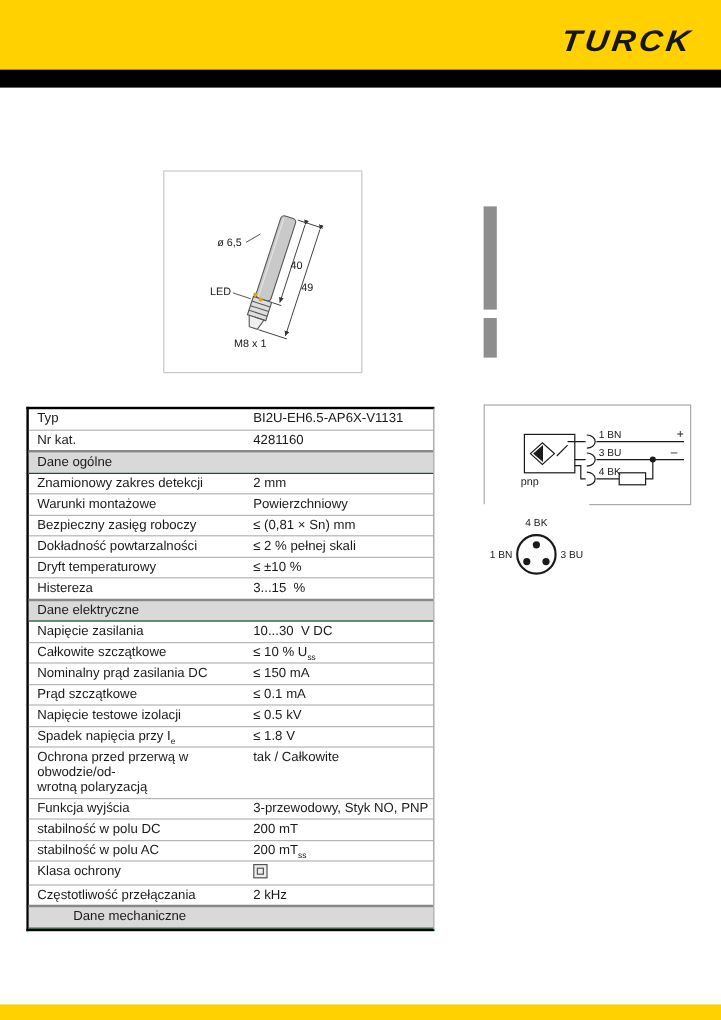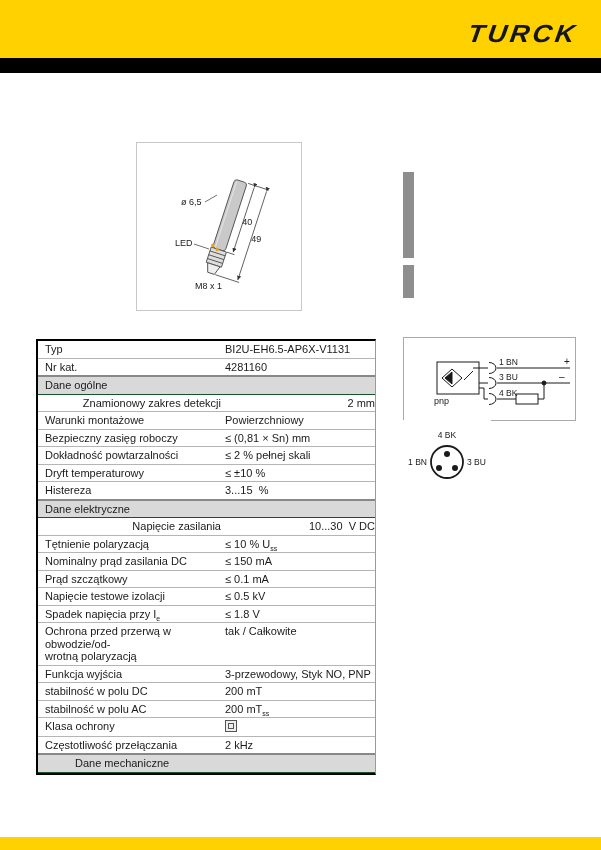--- a/index.html
+++ b/index.html
@@ -21,29 +21,29 @@
     position:absolute;left:136px;top:142px;width:164px;height:167px;
     background:#fff;border:1px solid #c8c8c8;
   }
   .product-figure svg{display:block;}
   
   .ph-bar{position:absolute;left:403px;width:11px;background:#8e8e8e;}
   .ph-bar.b1{top:172px;height:86px;}
   .ph-bar.b2{top:265px;height:33px;}
   
   .spec-table{
-    position:absolute;left:36px;top:339px;width:337px;
+    position:absolute;left:22px;top:339px;width:337px;
     border-top:2px solid #000;border-bottom:2px solid #000;
     border-left:2px solid #000;border-right:1px solid #9a9a9a;
     font-size:11px;line-height:12.5px;
   }
   .trow{display:flex;border-top:1px solid #b5b5b5;padding:2px 0;}
   .trow:first-child{border-top:none;}
   .tsection{background:#d9d9d9;border-top:2px solid #888;border-bottom:1px solid #14532d;}
-  .tsection + .trow{border-top:none;text-align:right;}
+  .tsection + .trow{border-top:none;}
   .tlabel{width:176px;padding-left:7px;flex:none;}
   .tvalue{flex:1;padding-left:4px;white-space:pre-wrap;}
   sub{font-size:7px;line-height:0;}
   .pc2{position:relative;display:inline-block;width:10px;height:10px;border:1px solid #555;vertical-align:-1px;background:#eee;}
   .pc2::after{content:"";position:absolute;left:2px;top:2px;width:4px;height:4px;border:1px solid #555;}
   
   .wiring-figure{
     position:absolute;left:403px;top:337px;width:171px;height:82px;
     background:#fff;border:1px solid #aaa;
   }
@@ -139,29 +139,29 @@
       <div class="tvalue"><span>3...15  %</span></div>
     </div>
     <div class="trow tsection">
       <div class="tlabel" style="width: auto;">Dane elektryczne</div>
     </div>
     <div class="trow">
       <div class="tlabel"><span>Napięcie zasilania</span></div>
       <div class="tvalue"><span>10...30  V DC</span></div>
     </div>
     <div class="trow">
-      <div class="tlabel"><span>Tętnienie polaryzacją</span></div>
+      <div class="tlabel"><span>Całkowite szczątkowe</span></div>
       <div class="tvalue"><span>≤ 10 % U</span><sub>ss</sub></div>
     </div>
     <div class="trow">
       <div class="tlabel"><span>Nominalny prąd zasilania DC</span></div>
       <div class="tvalue"><span>≤ 150 mA</span></div>
     </div>
     <div class="trow">
-      <div class="tlabel"><span>Prąd szczątkowy</span></div>
+      <div class="tlabel"><span>Prąd szczątkowe</span></div>
       <div class="tvalue"><span>≤ 0.1 mA</span></div>
     </div>
     <div class="trow">
       <div class="tlabel"><span>Napięcie testowe izolacji</span></div>
       <div class="tvalue"><span>≤ 0.5 kV</span></div>
     </div>
     <div class="trow">
       <div class="tlabel"><span>Spadek napięcia przy I</span><sub>e</sub></div>
       <div class="tvalue"><span>≤ 1.8 V</span></div>
     </div>

